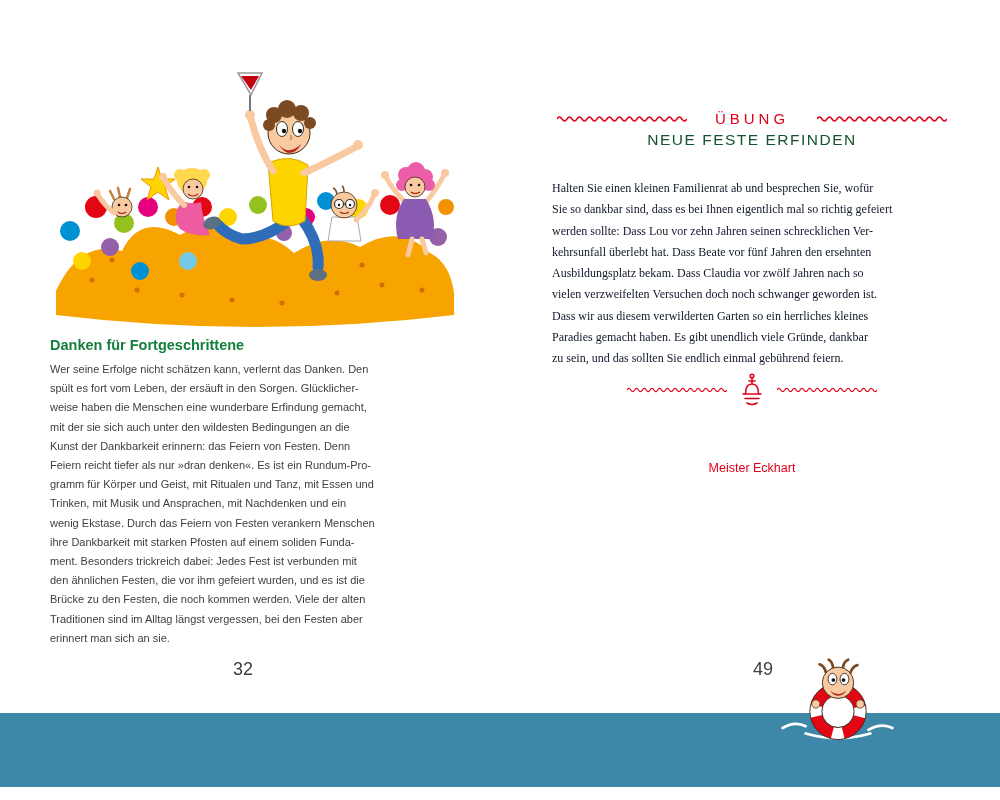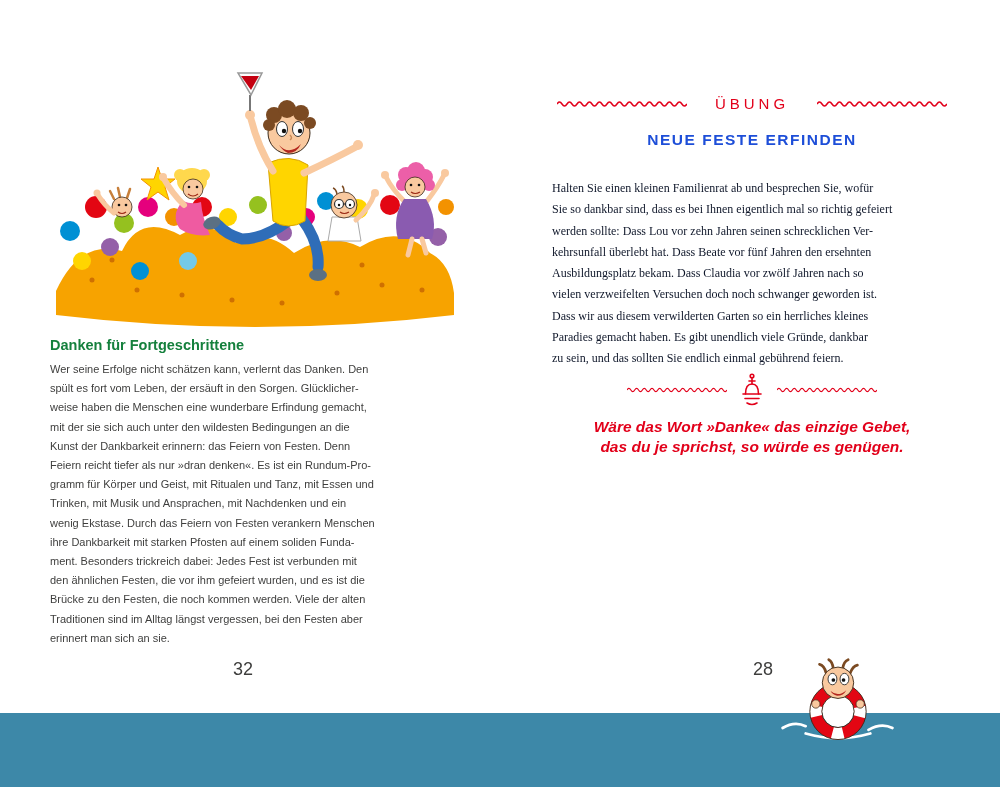--- a/index.html
+++ b/index.html
@@ -17,27 +17,27 @@
   .left-body {
     position:absolute; left:50px; top:360px;
     font-size:11px; line-height:19.2px; color:#3e3e3d; white-space:pre;
   }
   .page-num { position:absolute; top:659px; font-size:18px; color:#3e3e3d; }
   .page-num.pn-left  { left:233px; }
   .page-num.pn-right { left:753px; }
 
   
   .uebung-row {
-    position:absolute; left:557px; top:95px; width:390px;
+    position:absolute; left:557px; top:110px; width:390px;
     display:flex; align-items:center; justify-content:center; gap:28px;
   }
   .uebung-label { color:#e2001a; font-size:15px; letter-spacing:4px; }
   .exercise-title {
     position:absolute; left:557px; top:131px; width:390px; text-align:center;
-    color:#1d4ed8; font-weight:bold; font-size:15.5px; letter-spacing:1.5px;
+    color:#14532d; font-weight:normal; font-size:15.5px; letter-spacing:1.5px;
   }
   .exercise-body {
     position:absolute; left:552px; top:178px;
     font-family:"Liberation Serif", serif;
     font-size:12px; line-height:21.3px; color:#0f172a; white-space:pre;
   }
   .separator-row {
     position:absolute; left:557px; top:372px; width:390px;
     display:flex; align-items:center; justify-content:center; gap:10px;
   }
@@ -242,23 +242,22 @@
         <path d="M6 22 L24 22"></path>
         <path d="M8 26.5 L22 26.5"></path>
         <path d="M10 31 Q15 34 20 31"></path>
       </g>
     </svg>
     <svg width="100" height="8" viewBox="0 0 130 10" preserveAspectRatio="none">
         <use href="#sq"></use>
       </svg>
   </div>
 
-  <div class="quote">Wäre das Wort »Danke« das einzige Gebet,
-das du je sprichst, so würde es genügen.</div>
-  <div class="page-num pn-right">28</div>
+  <div class="quote-attr">Meister Eckhart</div>
+  <div class="page-num pn-right">49</div>
 
   <div class="water-band"></div>
 
   <svg class="swimmer" viewBox="0 0 130 95">
 
     <path d="M5 80 Q18 72 30 78" stroke="#ffffff" stroke-width="3" fill="none" stroke-linecap="round"></path>
     <path d="M98 82 Q112 74 124 80" stroke="#ffffff" stroke-width="3" fill="none" stroke-linecap="round"></path>
     <path d="M30 86 Q65 96 100 86" stroke="#ffffff" stroke-width="3" fill="none" stroke-linecap="round"></path>
 
     <circle cx="65" cy="62" r="17" fill="#ffffff"></circle>

